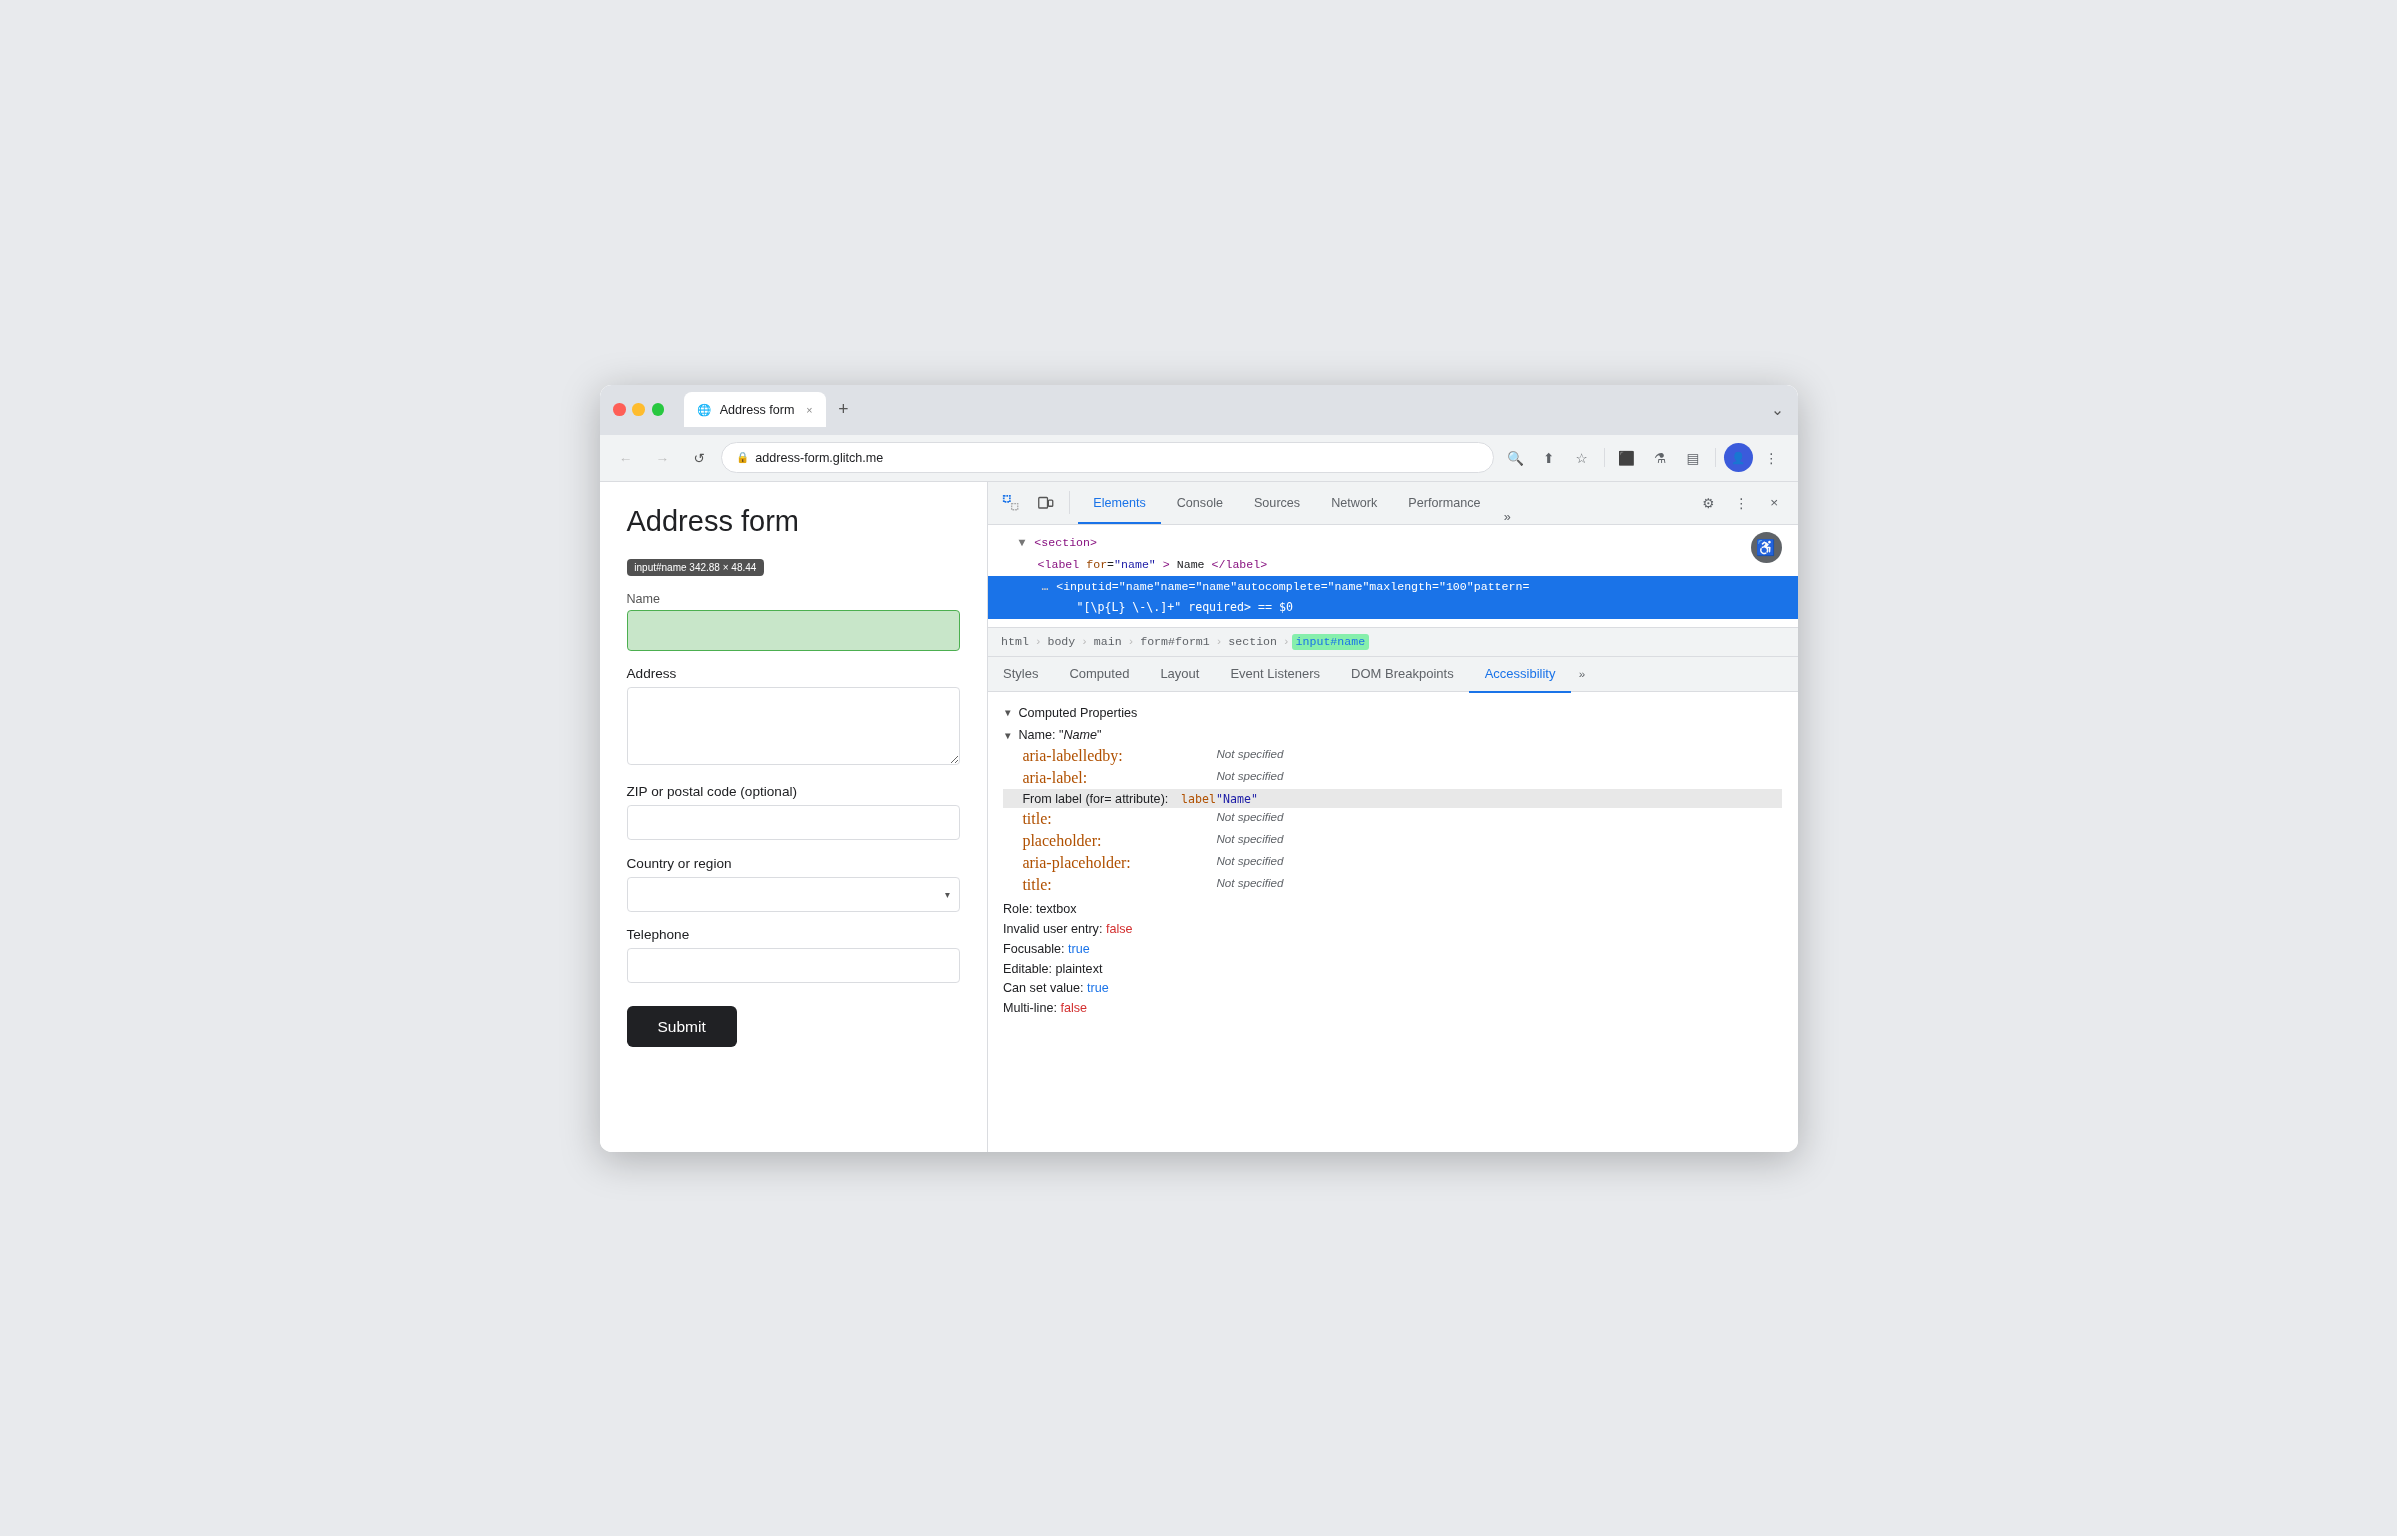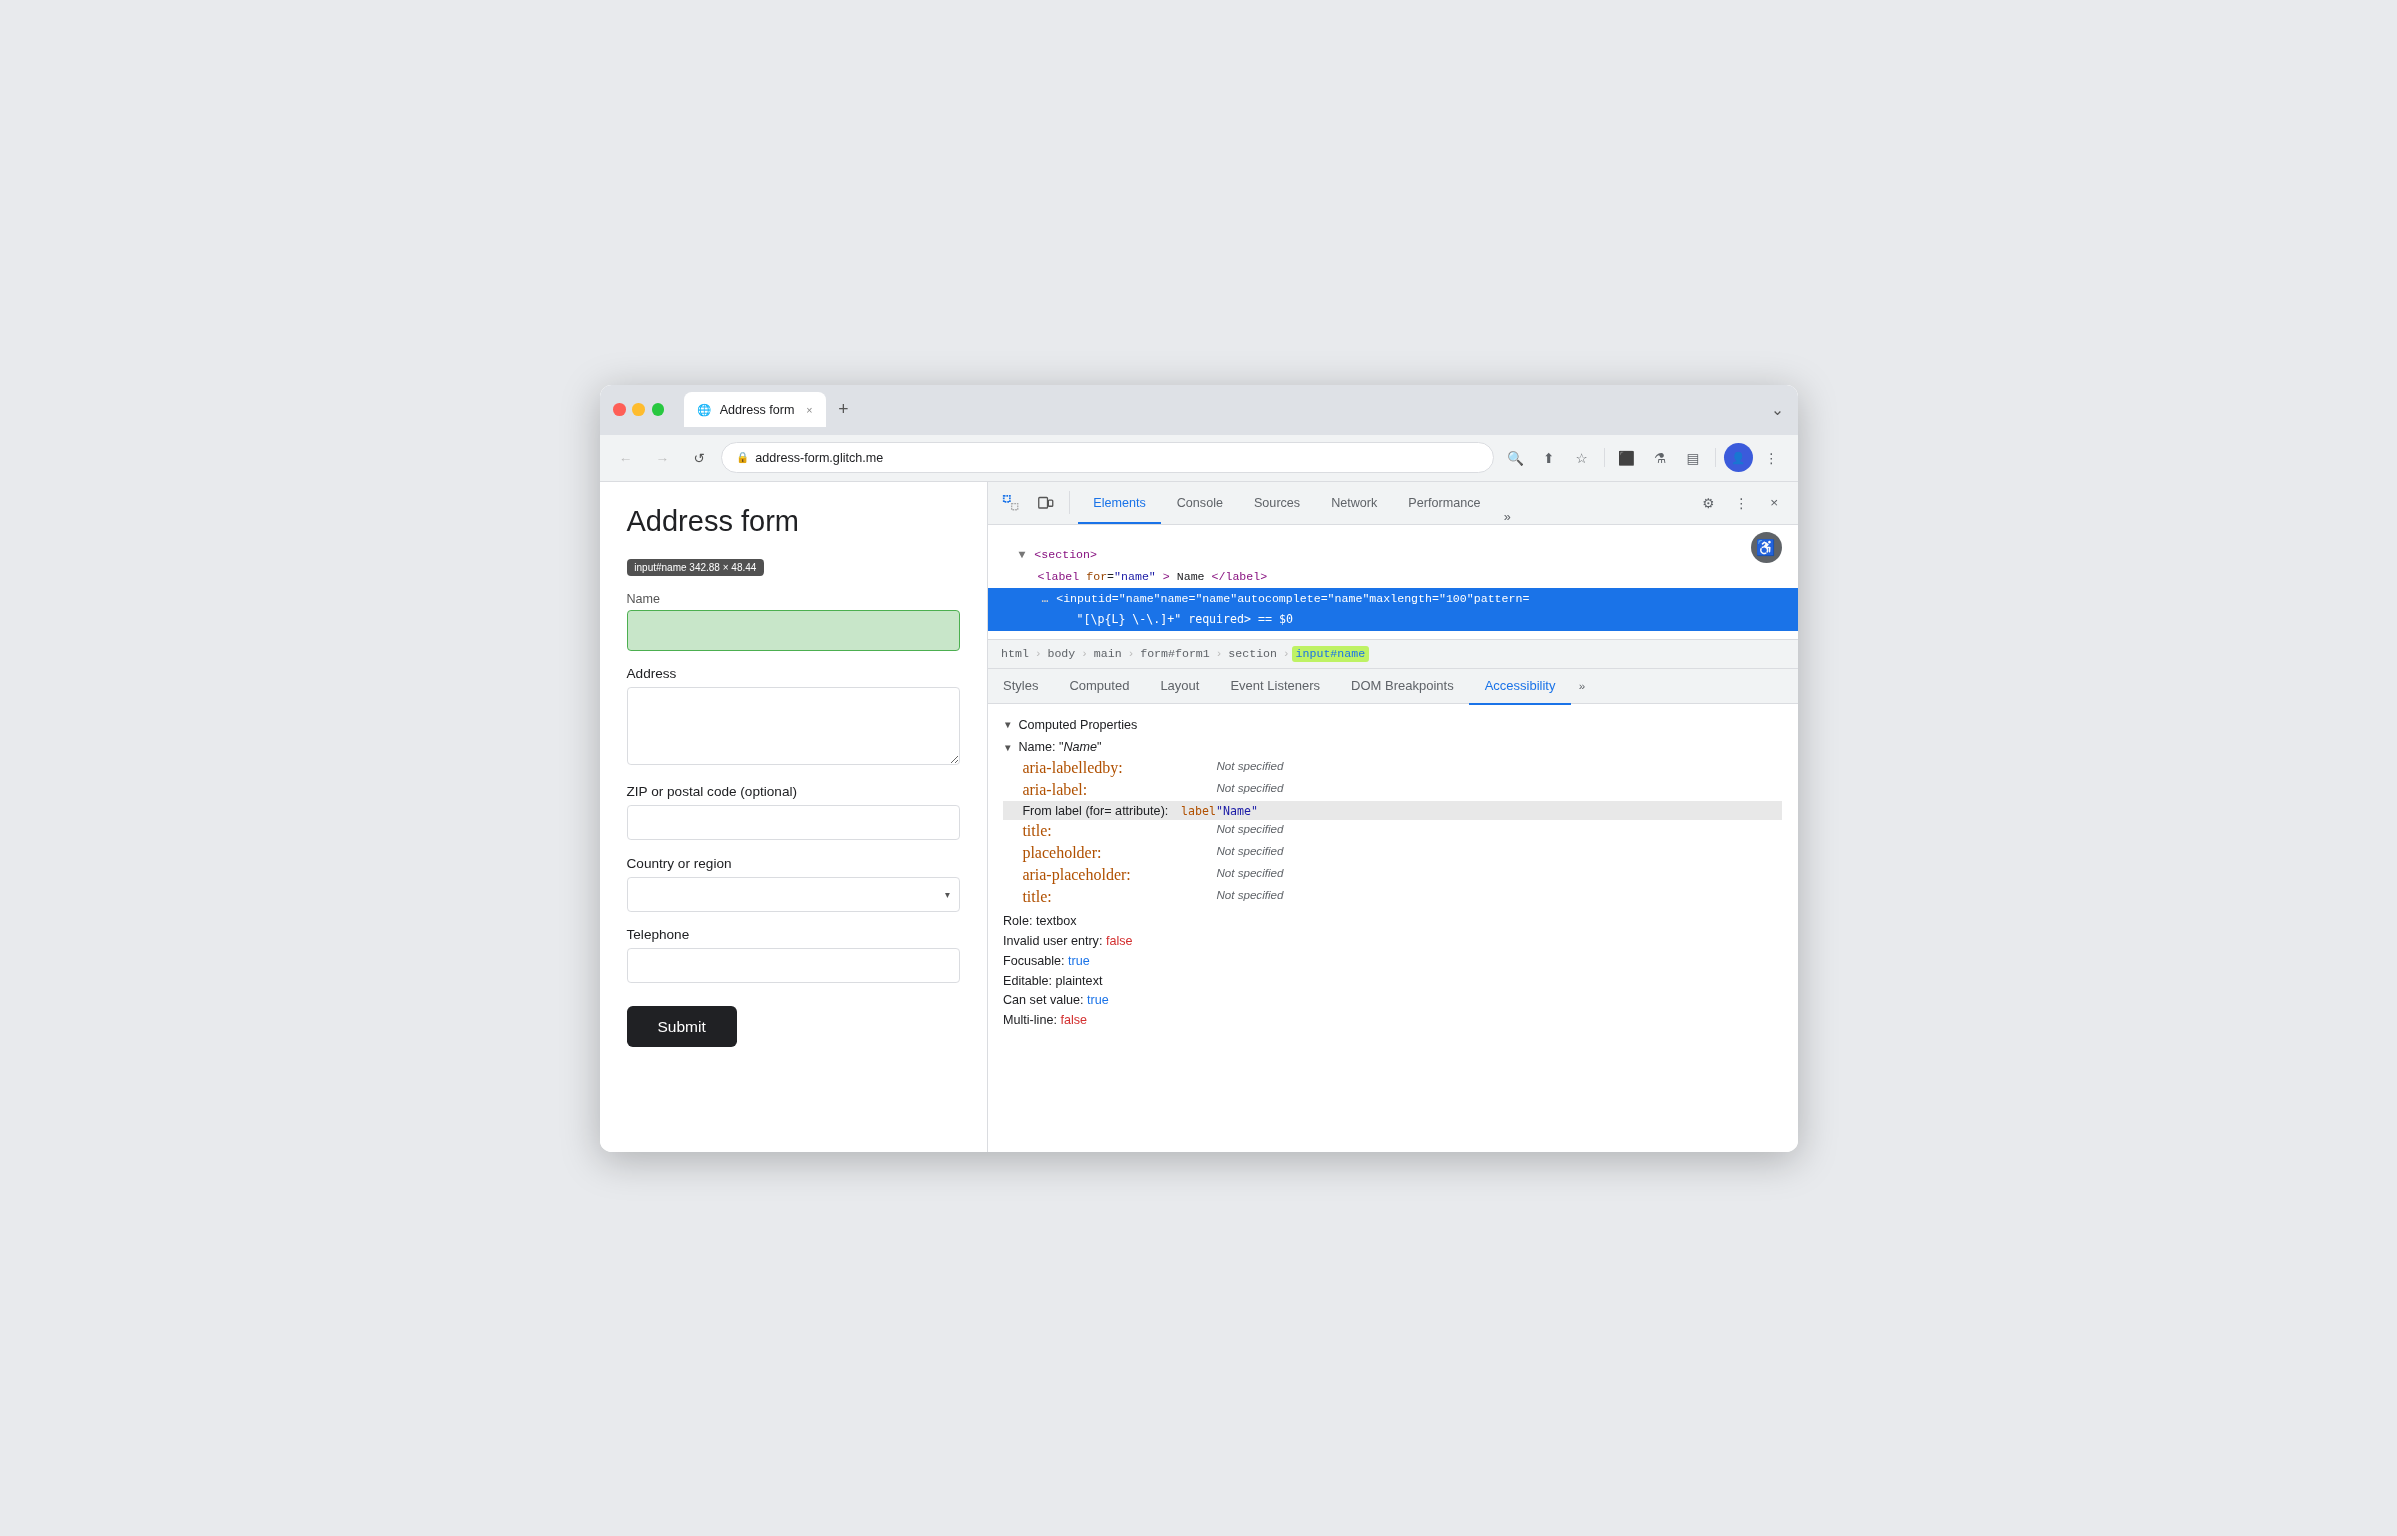--- a/index.html
+++ b/index.html
@@ -338,21 +338,21 @@
     .tree-line.selected {
       background: #1a73e8;
       color: #fff;
     }
     .tree-expand { color: #777; margin-right: 1.9px; }
     .tag { color: #881280; }
     .attr-name { color: #994500; }
     .attr-value { color: #1a1aa6; }
     .eq { color: #222; }
     .tag-bracket { color: #881280; }
-    .indent-1 { padding-left: 31px; margin-top: 12px; }
+    .indent-1 { padding-left: 31px; }
     .indent-2 { padding-left: 50px; }
     .indent-4 { padding-left: 89px; }
     .ellipsis-btn {
       color: #888;
       background: none;
       border: none;
       font-size: 11.6px;
       cursor: pointer;
       padding: 1px 3.9px;
       margin-right: 3.9px;
@@ -368,21 +368,21 @@
       gap: 0;
       font-size: 11.6px;
       font-family: 'Courier New', monospace;
     }
     .breadcrumb-item {
       color: #5f6368;
       cursor: pointer;
       padding: 1.9px 3.9px;
     }
     .breadcrumb-item.active {
-      background: #bef264;
+      background: #86efac;
       color: #1a73e8;
       border-radius: 2.9px;
     }
     .breadcrumb-sep { color: #bbb; margin: 0 1.9px; }
     
     .props-tabs {
       height: 35px;
       background: #f1f3f4;
       border-bottom: 1.9px solid #dadce0;
       display: flex;

